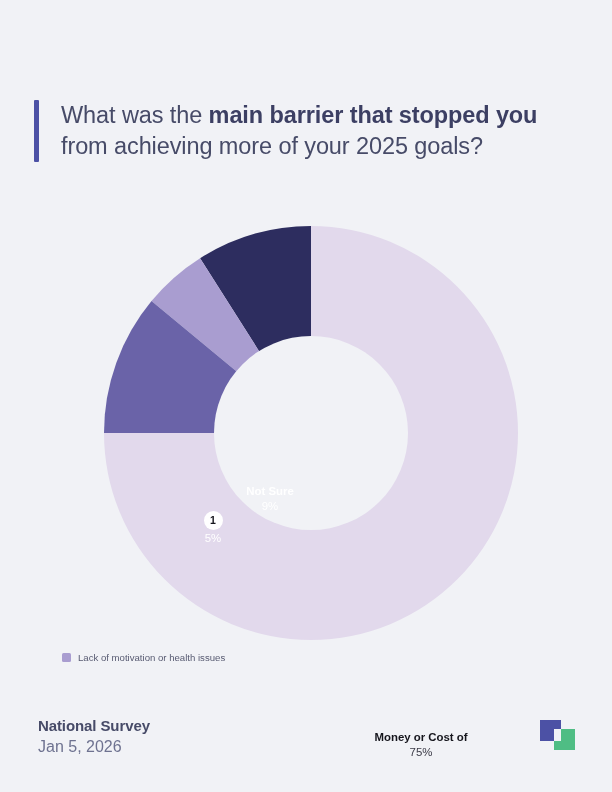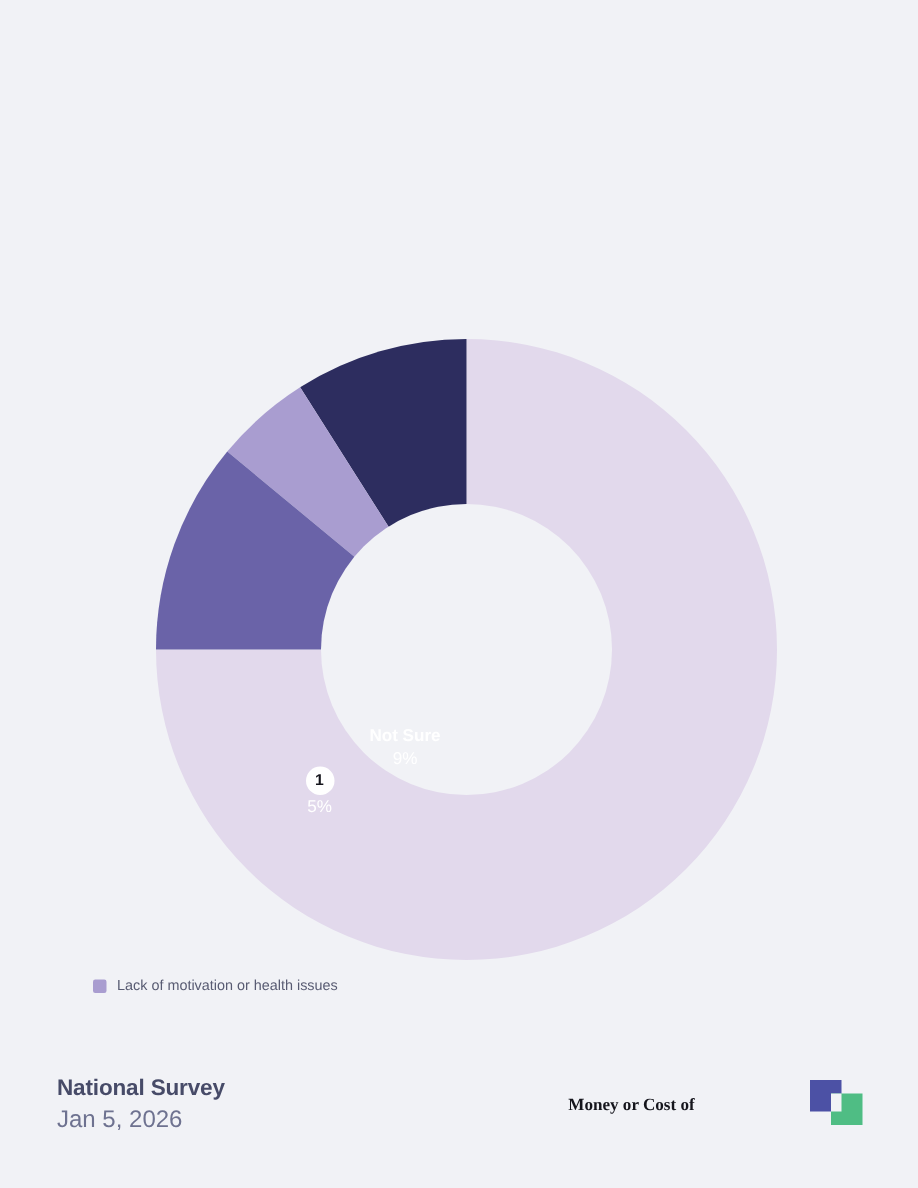--- a/index.html
+++ b/index.html
@@ -88,21 +88,21 @@
     font-size: 11.4px;
     font-weight: bold;
     display: block;
   }
   .slice-label .val {
     font-size: 11.4px;
     font-weight: normal;
     display: block;
   }
   .label-light .lab, .label-light .val { color: #ffffff; }
-  .label-dark .lab { color: #15151c; font-family: Liberation Serif, serif; }
+  .label-dark .lab { color: #15151c; }
   .label-dark .val { color: #3b3b47; }
 
   .lbl-notsure { left: 222px; top: 269px; width: 96px; }
   .lbl-time    { left: 118px; top: 345px; width: 96px; }
   .lbl-money   { left: 353px; top: 515px; width: 136px; }
 
   .lbl-fivepct {
     position: absolute;
     left: 180px;
     top: 296px;
@@ -199,20 +199,27 @@
     height: 12px;
     background: #f1f2f6;
   }
 </style>
 </head>
 <body>
 
 <div class="page">
 
 
+  <div class="headline-wrap">
+    <div class="accent-bar"></div>
+    <div class="headline">
+      <span>What was the </span><span class="strong">main barrier that stopped you</span>
+      <span class="line2">from achieving more of your 2025 goals?</span>
+    </div>
+  </div>
 
   <div class="chart-area">
 
     <svg class="donut-svg" width="416" height="416" viewBox="0 0 416 416">
 
       <path fill="#e2d9ec" d="M 208 208 L 1.00 208.00 A 207 207 0 1 0 208.00 1.00 Z"></path>
 
       <path fill="#2d2d5f" d="M 208 208 L 208.00 1.00 A 207 207 0 0 0 97.08 33.22 Z"></path>
 
       <path fill="#a99dd0" d="M 208 208 L 97.08 33.22 A 207 207 0 0 0 48.50 76.05 Z"></path>
@@ -228,20 +235,21 @@
     </div>
 
     <div class="lbl-fivepct">
       <div class="fn-badge">1</div>
       <span class="val">5%</span>
     </div>
 
 
     <div class="slice-label label-dark lbl-money">
       <span class="lab">Money or Cost of</span>
+      <span class="val">75%</span>
     </div>
   </div>
 
   <div class="legend">
     <span class="legend-swatch"></span>
     <span class="legend-text">Lack of motivation or health issues</span>
   </div>
 
   <div class="footer-title">National Survey</div>
   <div class="footer-date">Jan 5, 2026</div>

